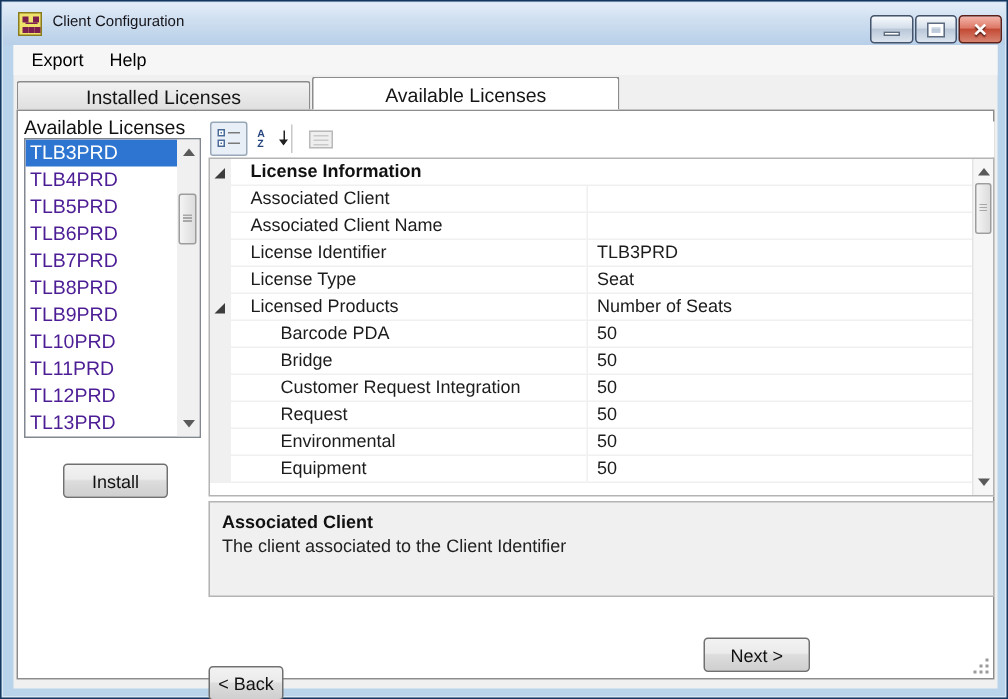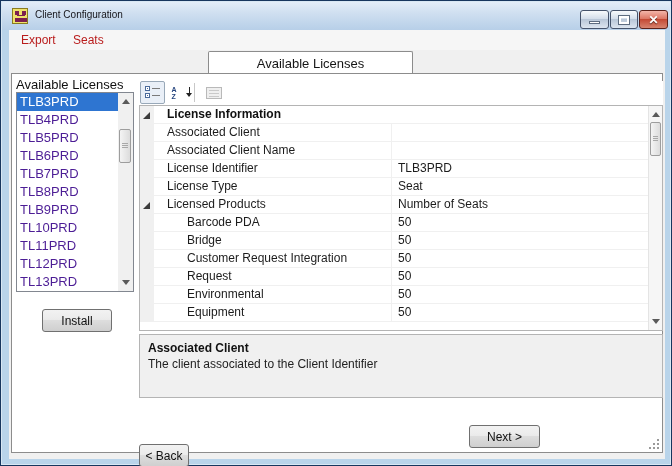--- a/index.html
+++ b/index.html
@@ -24,21 +24,21 @@
   .winbtn.close{background:linear-gradient(#f3b5a9,#dd7866 45%,#c44a35 50%,#d7836f);
        border-color:#5c2018;}
   .btn-min{left:578px;width:29px;} .btn-max{left:608px;width:28px;} .btn-close{left:637px;width:29px;}
   .glyph-min{width:11px;height:3px;background:#fff;border:1px solid #5d6c80;margin-top:6px;}
   .glyph-max{width:10px;height:8px;border:2px solid #fff;outline:1px solid #5d6c80;background:transparent;}
   .glyph-close{color:#fff;font-size:12px;font-weight:bold;text-shadow:0 1px 1px #5c2018;line-height:1;}
 
   
   .client{position:absolute;left:8px;top:29px;width:656px;height:429px;background:#f0f0f0;}
   .menubar{position:absolute;left:0;top:0;width:656px;height:20px;background:#f6f6f6;}
-  .menu-item{position:absolute;top:0;height:20px;padding:3px 7px 0 7px;font-size:12px;color:#b91c1c;}
+  .menu-item{position:absolute;top:0;height:20px;padding:3px 7px 0 7px;font-size:12px;color:#000000;}
   .menu-export{left:5px;} .menu-help{left:57px;}
 
   
   .tab{position:absolute;font-size:13px;color:#151515;text-align:center;}
   .tab.inactive{left:2px;top:24px;width:196px;height:19px;padding-top:2px;
        background:linear-gradient(#f2f2f2,#dfdfdf);border:1px solid #8c8c8c;border-bottom:none;
        border-radius:2px 2px 0 0;}
   .tab.active{left:199px;top:21px;width:205px;height:22px;padding-top:4px;background:#fff;
        border:1px solid #8c8c8c;border-bottom:none;border-radius:2px 2px 0 0;z-index:3;}
   .tabpage{position:absolute;left:2px;top:43px;width:652px;height:380px;background:#fff;
@@ -137,23 +137,24 @@
       </div>
     <div class="winbtn close btn-close">
         <span class="glyph-close">✕</span>
       </div>
   </div>
 
   <div class="client">
 
     <div class="menubar">
       <div class="menu-item menu-export">Export</div>
-      <div class="menu-item menu-help">Seats</div>
+      <div class="menu-item menu-help">Help</div>
     </div>
 
+    <div class="tab inactive">Installed Licenses</div>
     <div class="tab active">Available Licenses</div>
 
     <div class="tabpage">
 
       <div class="lp-label">Available Licenses</div>
 
       <div class="listbox">
         <div class="lb-item selected">TLB3PRD</div>
         <div class="lb-item">TLB4PRD</div>
         <div class="lb-item">TLB5PRD</div>

